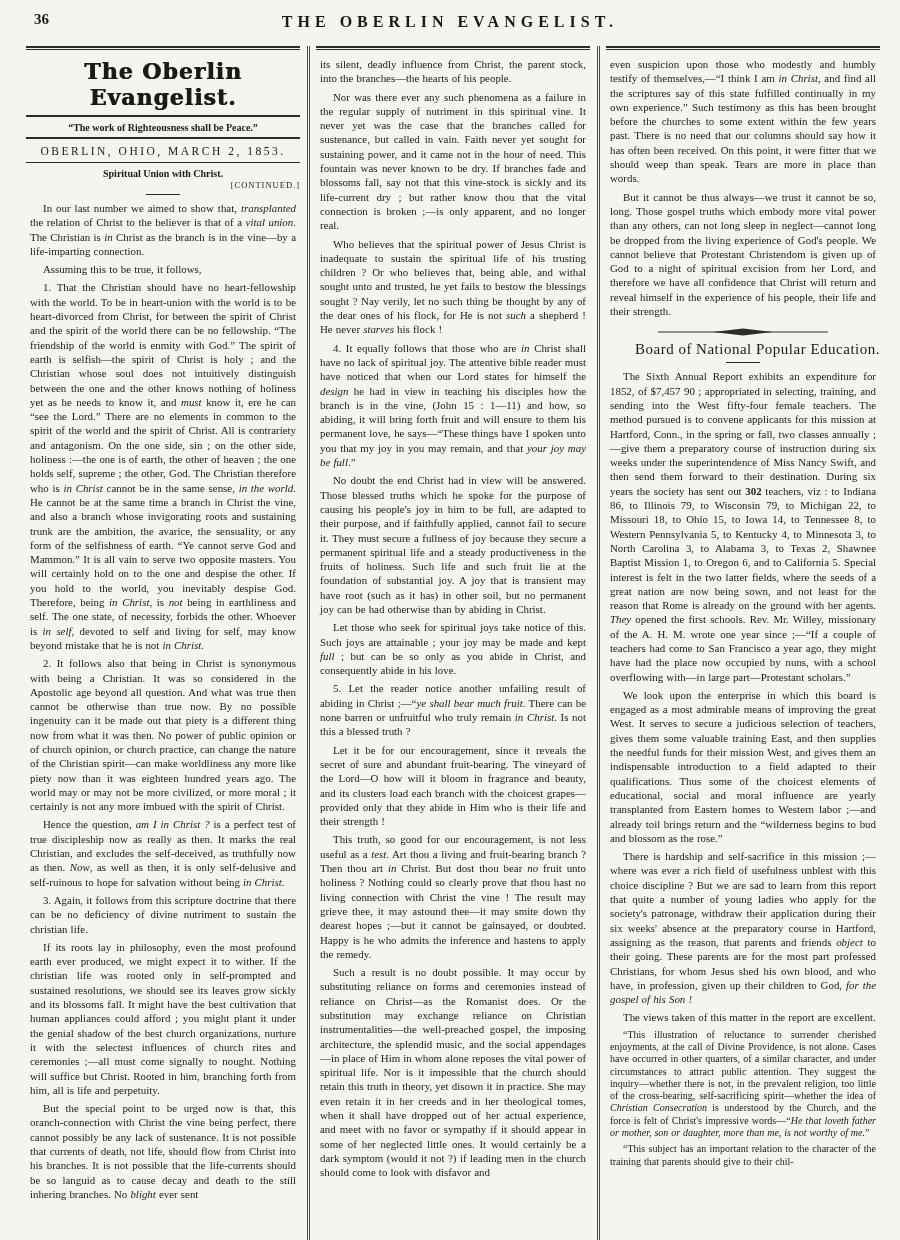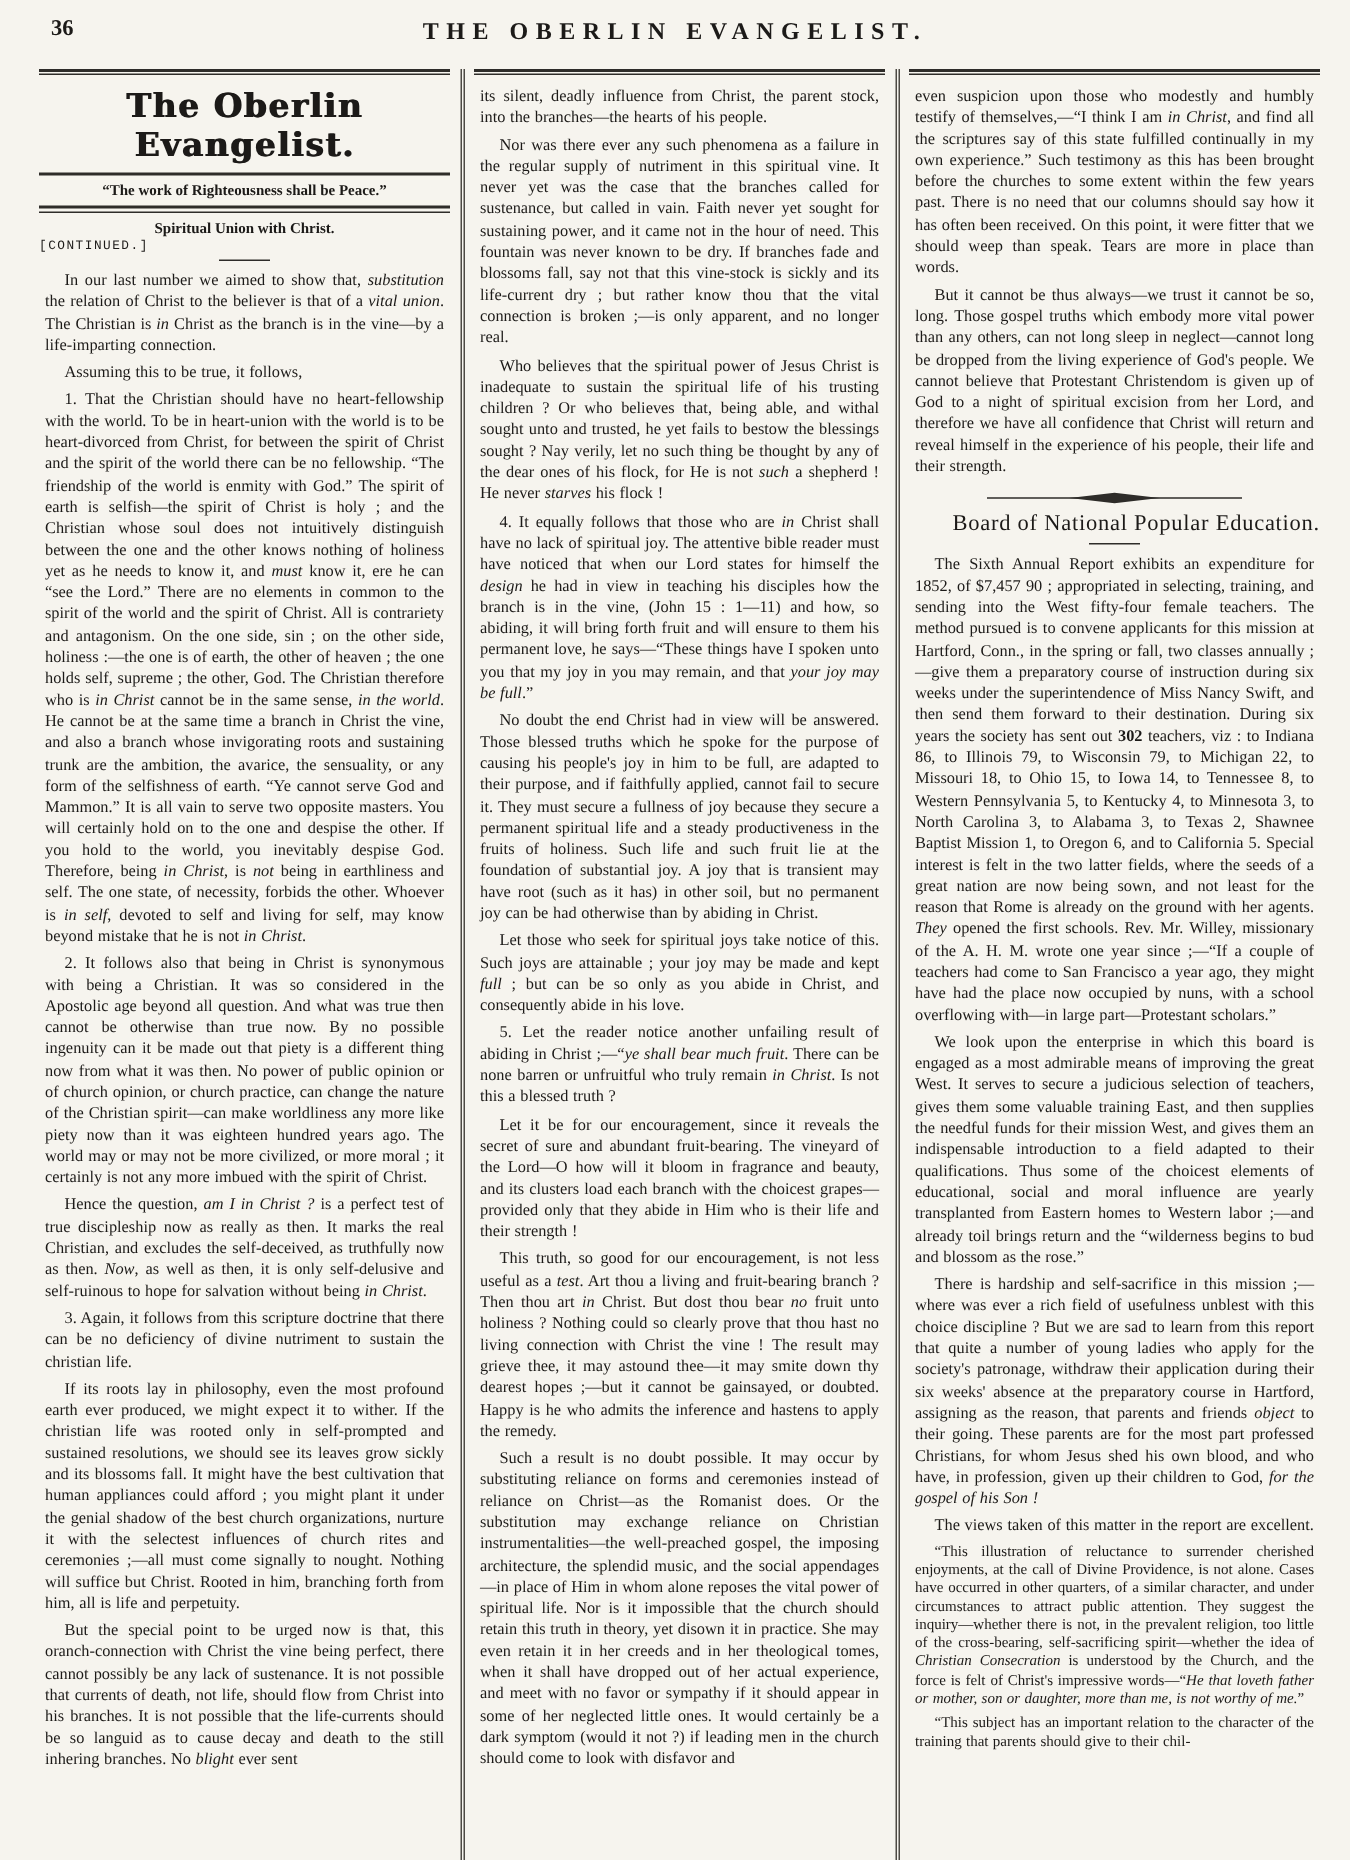--- a/index.html
+++ b/index.html
@@ -24,21 +24,21 @@
     font-family:"DejaVu Serif",serif;font-weight:bold;font-size:22px;line-height:26px;
     text-align:center;letter-spacing:1px;padding:1px 0 3px;
     text-shadow:0.7px 0 0 currentColor;
   }
   .mh-rule{height:0;border-top:2px solid #2e2c29;margin:2px 0;}
   .mh-rule.thin{border-top-width:1px;}
   .mh-motto{font-size:10px;font-weight:bold;text-align:center;padding:3px 0 2px;}
   .mh-dateline{font-size:11.5px;text-align:center;letter-spacing:2.5px;padding:4px 0 3px;white-space:nowrap;}
   
   .art-title{font-size:10px;font-weight:bold;text-align:center;margin:5px 0 0;}
-  .continued{font-size:8.5px;text-align:left;letter-spacing:1px;margin-top:1px;font-family:Liberation Mono, monospace;}
+  .continued{font-size:8.5px;text-align:right;letter-spacing:1px;margin-top:1px;}
   .shortrule{width:34px;border-top:1px solid #2e2c29;margin:4px auto 6px;}
   .art2-title{font-size:15px;font-weight:normal;text-align:right;margin:4px 0 0;letter-spacing:0.5px;}
   
   .body p.para{
     margin:4px;text-indent:13px;text-align:justify;
     font-size:10.9px;line-height:14.3px;
     word-spacing:0.4px;
   }
   .body p.para.noindent{text-indent:0;}
   .body p.para.small{font-size:10px;line-height:12.3px;font-family:Liberation Serif, serif;}
@@ -57,29 +57,30 @@
 
   <div class="cols">
 
     <div class="col">
       <div class="toprule"></div>
       <div class="masthead">
         <div class="mh-title">The Oberlin Evangelist.</div>
         <div class="mh-rule"></div>
         <div class="mh-motto">“The work of Righteousness shall be Peace.”</div>
         <div class="mh-rule"></div>
+        <div class="mh-dateline">OBERLIN, OHIO, MARCH 2, 1853.</div>
         <div class="mh-rule thin"></div>
       </div>
       <div class="art-head">
         <h2 class="art-title">Spiritual Union with Christ.</h2>
         <div class="continued">[CONTINUED.]</div>
         <div class="shortrule"></div>
       </div>
       <div class="body">
-          <p class="para">In our last number we aimed to show that, <i>substitution</i> the relation of Christ to the believer is that of a <i>vital union</i>. The Christian is <i>in</i> Christ as the branch is in the vine—by a life-imparting connection.</p>
+          <p class="para">In our last number we aimed to show that, <i>transplanted</i> the relation of Christ to the believer is that of a <i>vital union</i>. The Christian is <i>in</i> Christ as the branch is in the vine—by a life-imparting connection.</p>
           <p class="para">Assuming this to be true, it follows,</p>
           <p class="para">1. That the Christian should have no heart-fellowship with the world. To be in heart-union with the world is to be heart-divorced from Christ, for between the spirit of Christ and the spirit of the world there can be no fellowship. “The friendship of the world is enmity with God.” The spirit of earth is selfish—the spirit of Christ is holy ; and the Christian whose soul does not intuitively distinguish between the one and the other knows nothing of holiness yet as he needs to know it, and <i>must</i> know it, ere he can “see the Lord.” There are no elements in common to the spirit of the world and the spirit of Christ. All is contrariety and antagonism. On the one side, sin ; on the other side, holiness :—the one is of earth, the other of heaven ; the one holds self, supreme ; the other, God. The Christian therefore who is <i>in Christ</i> cannot be in the same sense, <i>in the world</i>. He cannot be at the same time a branch in Christ the vine, and also a branch whose invigorating roots and sustaining trunk are the ambition, the avarice, the sensuality, or any form of the selfishness of earth. “Ye cannot serve God and Mammon.” It is all vain to serve two opposite masters. You will certainly hold on to the one and despise the other. If you hold to the world, you inevitably despise God. Therefore, being <i>in Christ</i>, is <i>not</i> being in earthliness and self. The one state, of necessity, forbids the other. Whoever is <i>in self</i>, devoted to self and living for self, may know beyond mistake that he is not <i>in Christ</i>.</p>
           <p class="para">2. It follows also that being in Christ is synonymous with being a Christian. It was so considered in the Apostolic age beyond all question. And what was true then cannot be otherwise than true now. By no possible ingenuity can it be made out that piety is a different thing now from what it was then. No power of public opinion or of church opinion, or church practice, can change the nature of the Christian spirit—can make worldliness any more like piety now than it was eighteen hundred years ago. The world may or may not be more civilized, or more moral ; it certainly is not any more imbued with the spirit of Christ.</p>
           <p class="para">Hence the question, <i>am I in Christ ?</i> is a perfect test of true discipleship now as really as then. It marks the real Christian, and excludes the self-deceived, as truthfully now as then. <i>Now</i>, as well as then, it is only self-delusive and self-ruinous to hope for salvation without being <i>in Christ</i>.</p>
           <p class="para">3. Again, it follows from this scripture doctrine that there can be no deficiency of divine nutriment to sustain the christian life.</p>
           <p class="para">If its roots lay in philosophy, even the most profound earth ever produced, we might expect it to wither. If the christian life was rooted only in self-prompted and sustained resolutions, we should see its leaves grow sickly and its blossoms fall. It might have the best cultivation that human appliances could afford ; you might plant it under the genial shadow of the best church organizations, nurture it with the selectest influences of church rites and ceremonies ;—all must come signally to nought. Nothing will suffice but Christ. Rooted in him, branching forth from him, all is life and perpetuity.</p>
           <p class="para">But the special point to be urged now is that, this oranch-connection with Christ the vine being perfect, there cannot possibly be any lack of sustenance. It is not possible that currents of death, not life, should flow from Christ into his branches. It is not possible that the life-currents should be so languid as to cause decay and death to the still inhering branches. No <i>blight</i> ever sent</p>
         </div>
     </div>
 

